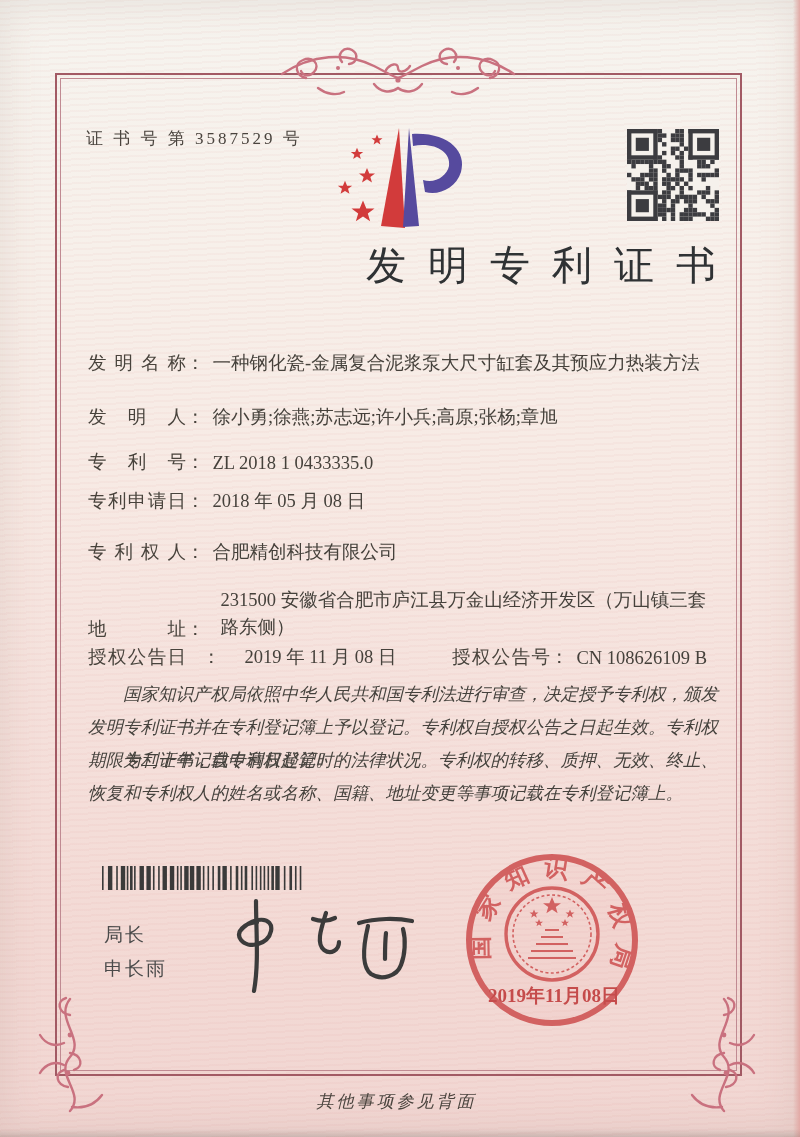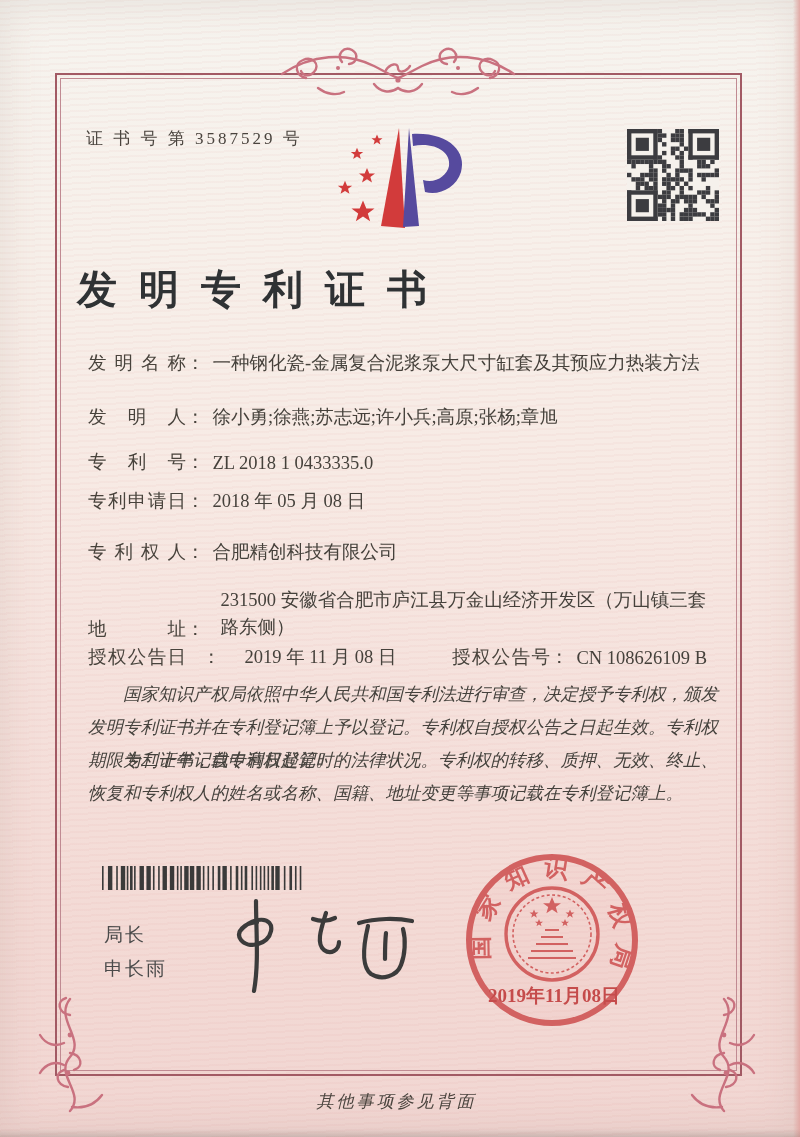--- a/index.html
+++ b/index.html
@@ -13,22 +13,22 @@
   }
   .edge-right{position:absolute;right:0;top:0;width:7px;height:100%;
     background:linear-gradient(90deg,rgba(231,168,164,0),#e2a9a5);}
   .edge-bottom{position:absolute;left:0;bottom:0;width:100%;height:8px;
     background:linear-gradient(180deg,rgba(150,140,135,0),rgba(120,110,105,0.25));}
   .frame{position:absolute;left:55px;top:73px;width:683px;height:999px;
     border:2px solid #a25a64;}
   .frame-inner{position:absolute;inset:3px;border:1.5px solid #c08a92;}
   .abs{position:absolute;}
   .cert-no{left:86px;top:127px;font-size:17px;letter-spacing:3px;color:#4a443e;}
-  .title{left:55px;top:262px;width:683px;text-align:left;font-size:40px;
-    font-weight:700;letter-spacing:22px;text-indent:22px;color:#2f3234;}
+  .title{left:55px;top:238px;width:683px;text-align:right;font-size:40px;
+    font-weight:400;letter-spacing:22px;text-indent:22px;color:#2f3234;}
   .row{left:88px;display:flex;align-items:flex-end;color:#47423b;font-size:18.5px;}
   .lbl{display:inline-block;width:98px;text-align:justify;text-align-last:justify;flex:none;color:#48433c;}
   .colon{flex:none;margin-right:8px;color:#48433c;}
   .val{color:#45413b;}
   .val.wrap{width:500px;line-height:27px;margin-left:8px;}
   .para{left:88px;width:636px;font-size:17.5px;line-height:33px;color:#45423d;
     text-indent:2em;font-style:italic;}
   .signer{left:104px;font-size:19px;color:#4a4a4a;letter-spacing:2px;}
   .footer-page{left:55px;top:1040px;width:683px;text-align:center;font-size:16px;color:#4a443e;letter-spacing:2px;}
   .back-note{left:55px;top:1090px;width:683px;text-align:center;font-size:17px;color:#4a443e;

